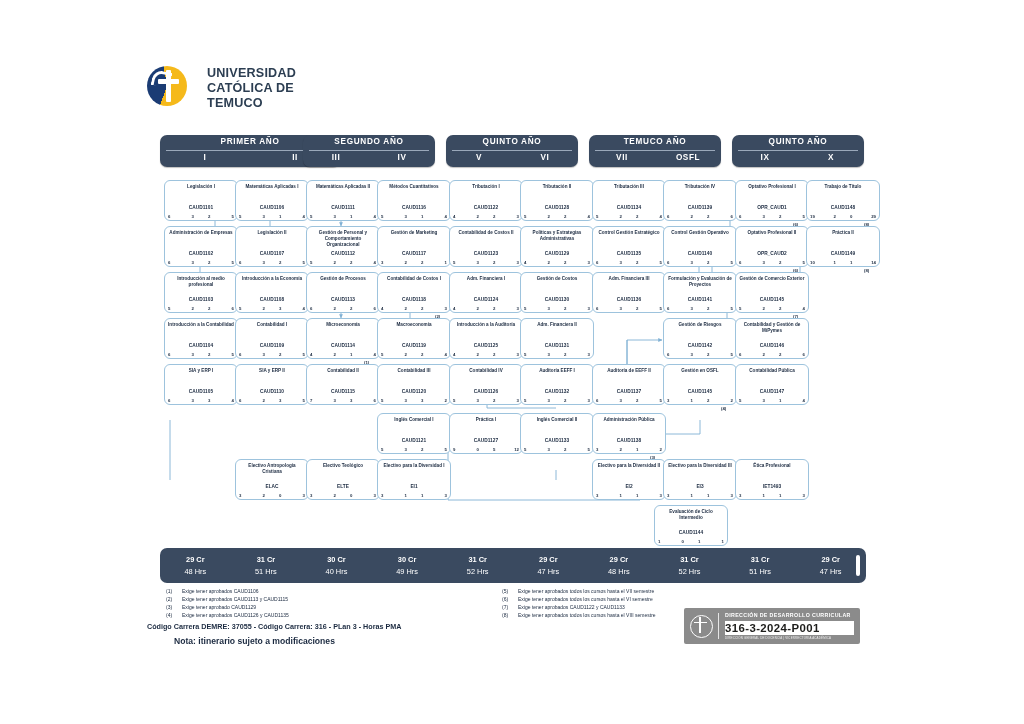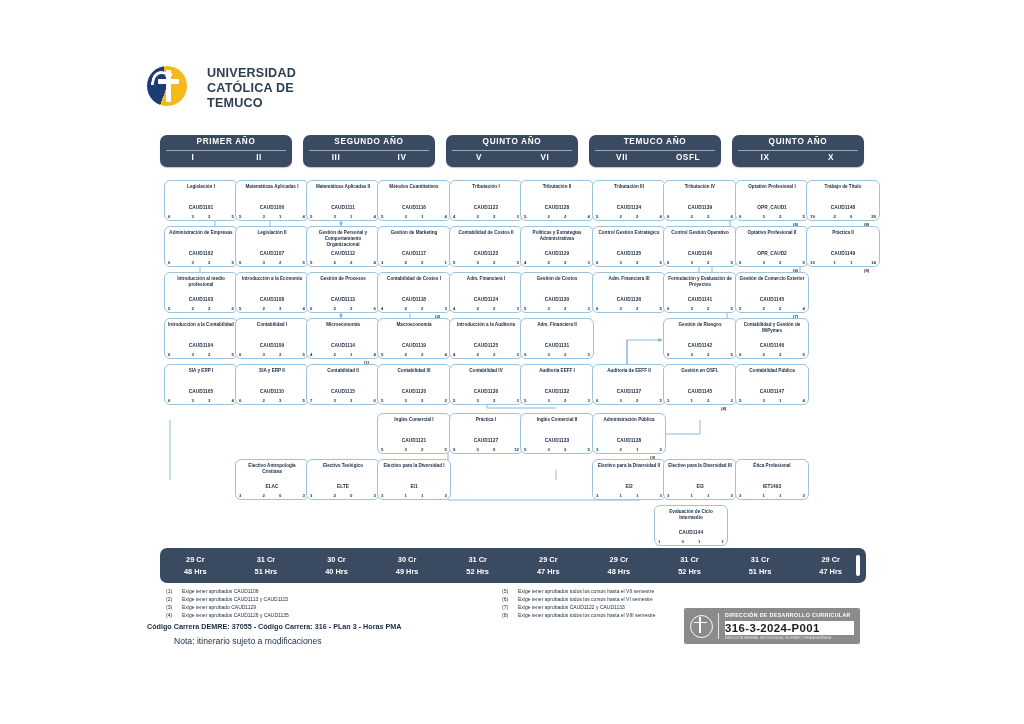--- a/index.html
+++ b/index.html
@@ -65,33 +65,33 @@
   
   svg#wires{position:absolute;left:0;top:0;width:1024px;height:724px;pointer-events:none;}
 
   
   .credits-bar{
     position:absolute;left:160px;top:548px;width:706px;height:35px;background:#3a4a60;
     border-radius:7px;display:flex;align-items:center;
   }
   .credits-bar .cell{flex:1;text-align:center;color:#fff;}
   .credits-bar .cell .cr{font-size:7.4px;font-weight:bold;display:block;line-height:1.5;}
-  .credits-bar .cell .hr{font-size:7.4px;font-weight:bold;display:block;line-height:1.5;}
+  .credits-bar .cell .hr{font-size:7.4px;font-weight:normal;display:block;line-height:1.5;}
   .credits-bar .endcap{position:absolute;right:6px;top:7px;width:4px;height:21px;background:#fff;border-radius:2px;}
 
   
   .legend{position:absolute;left:166px;top:587px;width:700px;font-size:5px;line-height:1.62;color:#1b2a40;}
   .legend .col{position:absolute;top:0;}
   .legend .colA{left:0;width:330px;}
   .legend .colB{left:336px;width:360px;}
   .legend .row{display:flex;gap:5px;}
   .legend .mk{width:11px;flex:0 0 11px;}
 
   .meta1{position:absolute;left:147px;top:622px;font-size:7.2px;font-weight:bold;color:#1b2a40;}
-  .meta2{position:absolute;left:147px;top:636px;font-size:8.6px;font-weight:normal;color:#1b2a40;padding-left:27px;}
+  .meta2{position:absolute;left:147px;top:636px;font-size:8.6px;font-weight:bold;color:#1b2a40;padding-left:27px;}
 
   
   .stamp{position:absolute;left:684px;top:608px;width:176px;height:36px;background:#8b8b8b;border-radius:2px;display:flex;align-items:center;}
   .stamp .sigil{width:34px;flex:0 0 34px;display:flex;align-items:center;justify-content:center;}
   .stamp .sigil .ring{width:21px;height:21px;border:1.6px solid #fff;border-radius:50%;position:relative;}
   .stamp .sigil .ring::before{content:"";position:absolute;left:8.5px;top:1.5px;width:1.8px;height:16px;background:#fff;}
   .stamp .sigil .ring::after{content:"";position:absolute;left:3px;top:6px;width:13px;height:1.8px;background:#fff;}
   .stamp .divider{width:1px;height:26px;background:#e6e6e6;}
   .stamp .sbody{flex:1;padding:0 6px;text-align:left;}
   .stamp .s1{font-size:5.3px;font-weight:bold;color:#fff;letter-spacing:.35px;line-height:1.5;}
@@ -112,21 +112,21 @@
     </div>
     <div class="logo-text">
       <div>UNIVERSIDAD</div>
       <div>CATÓLICA DE</div>
       <div>TEMUCO</div>
     </div>
   </div>
 
 
   <div id="year-bars">
-      <div class="year-bar" style="left: 160px; top: 135px; width: 132px;">
+      <div class="year-bar" style="left: 160px; top: 135px; width: 132px; padding-left: 48px;">
         <div class="yname">PRIMER AÑO</div>
         <div class="rule"></div>
         <div class="sems">
           <span>I</span>
           <span>II</span>
         </div>
       </div>
       <div class="year-bar" style="left: 303px; top: 135px; width: 132px;">
         <div class="yname">SEGUNDO AÑO</div>
         <div class="rule"></div>

